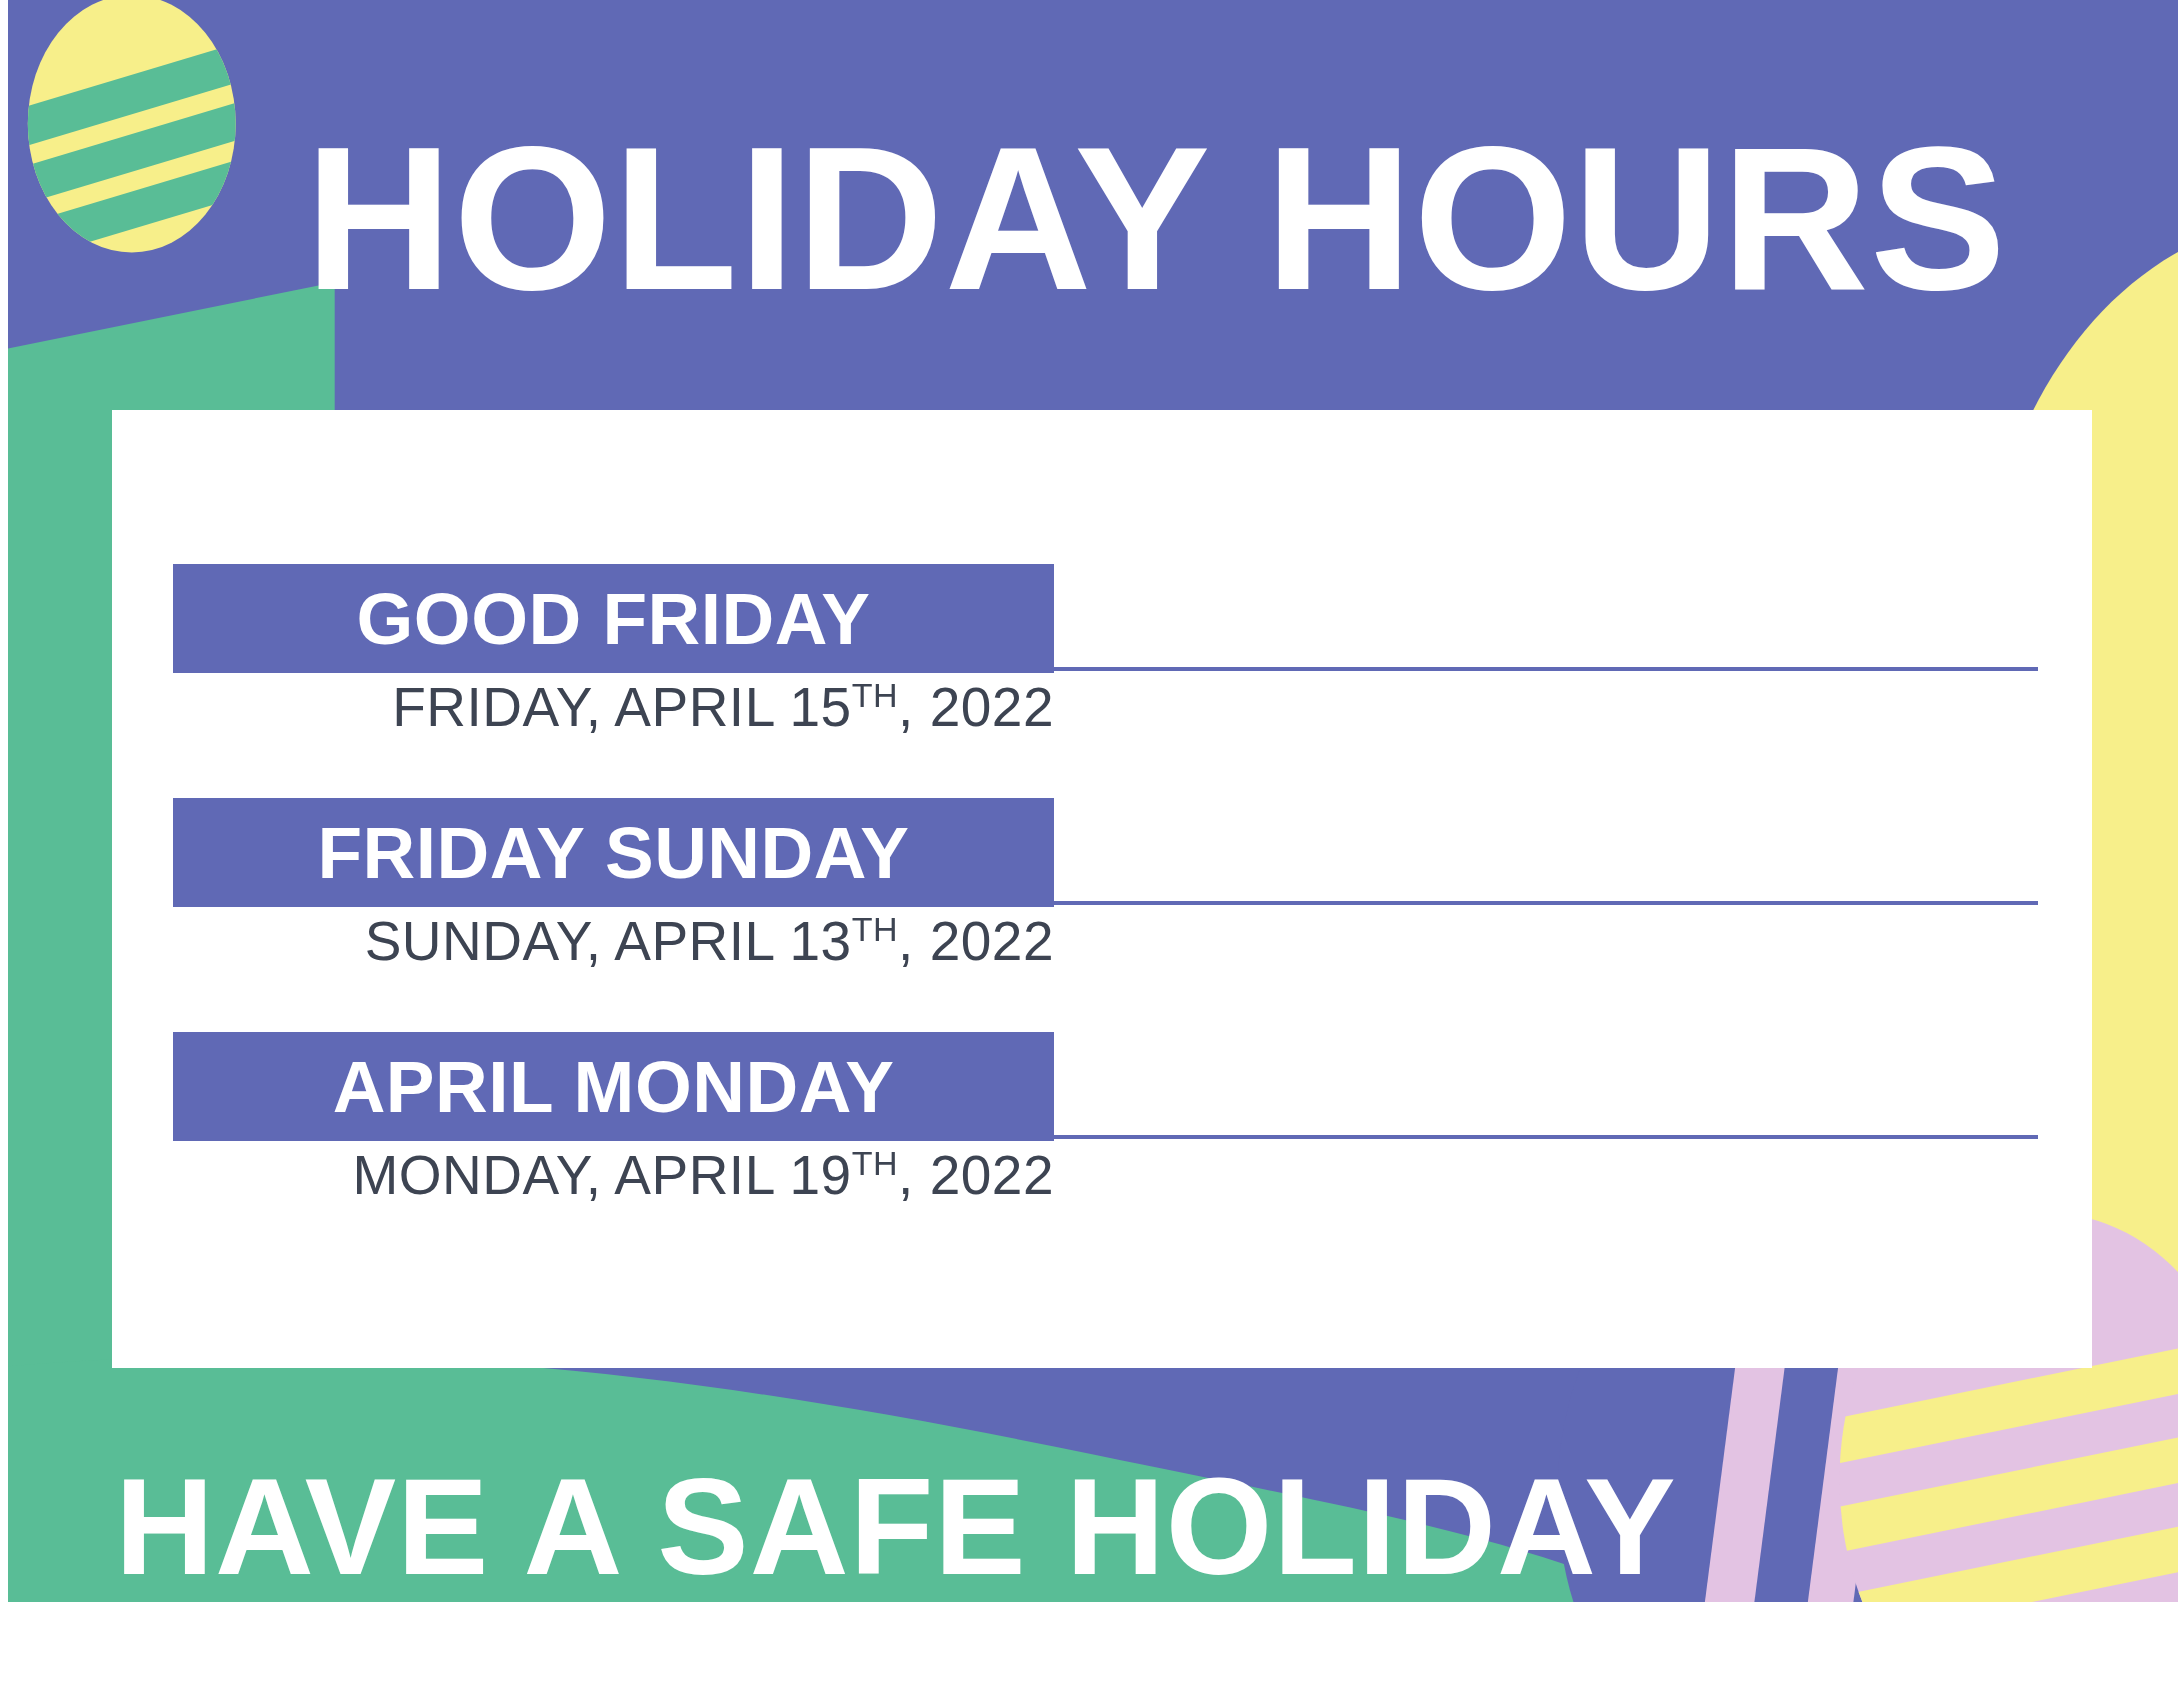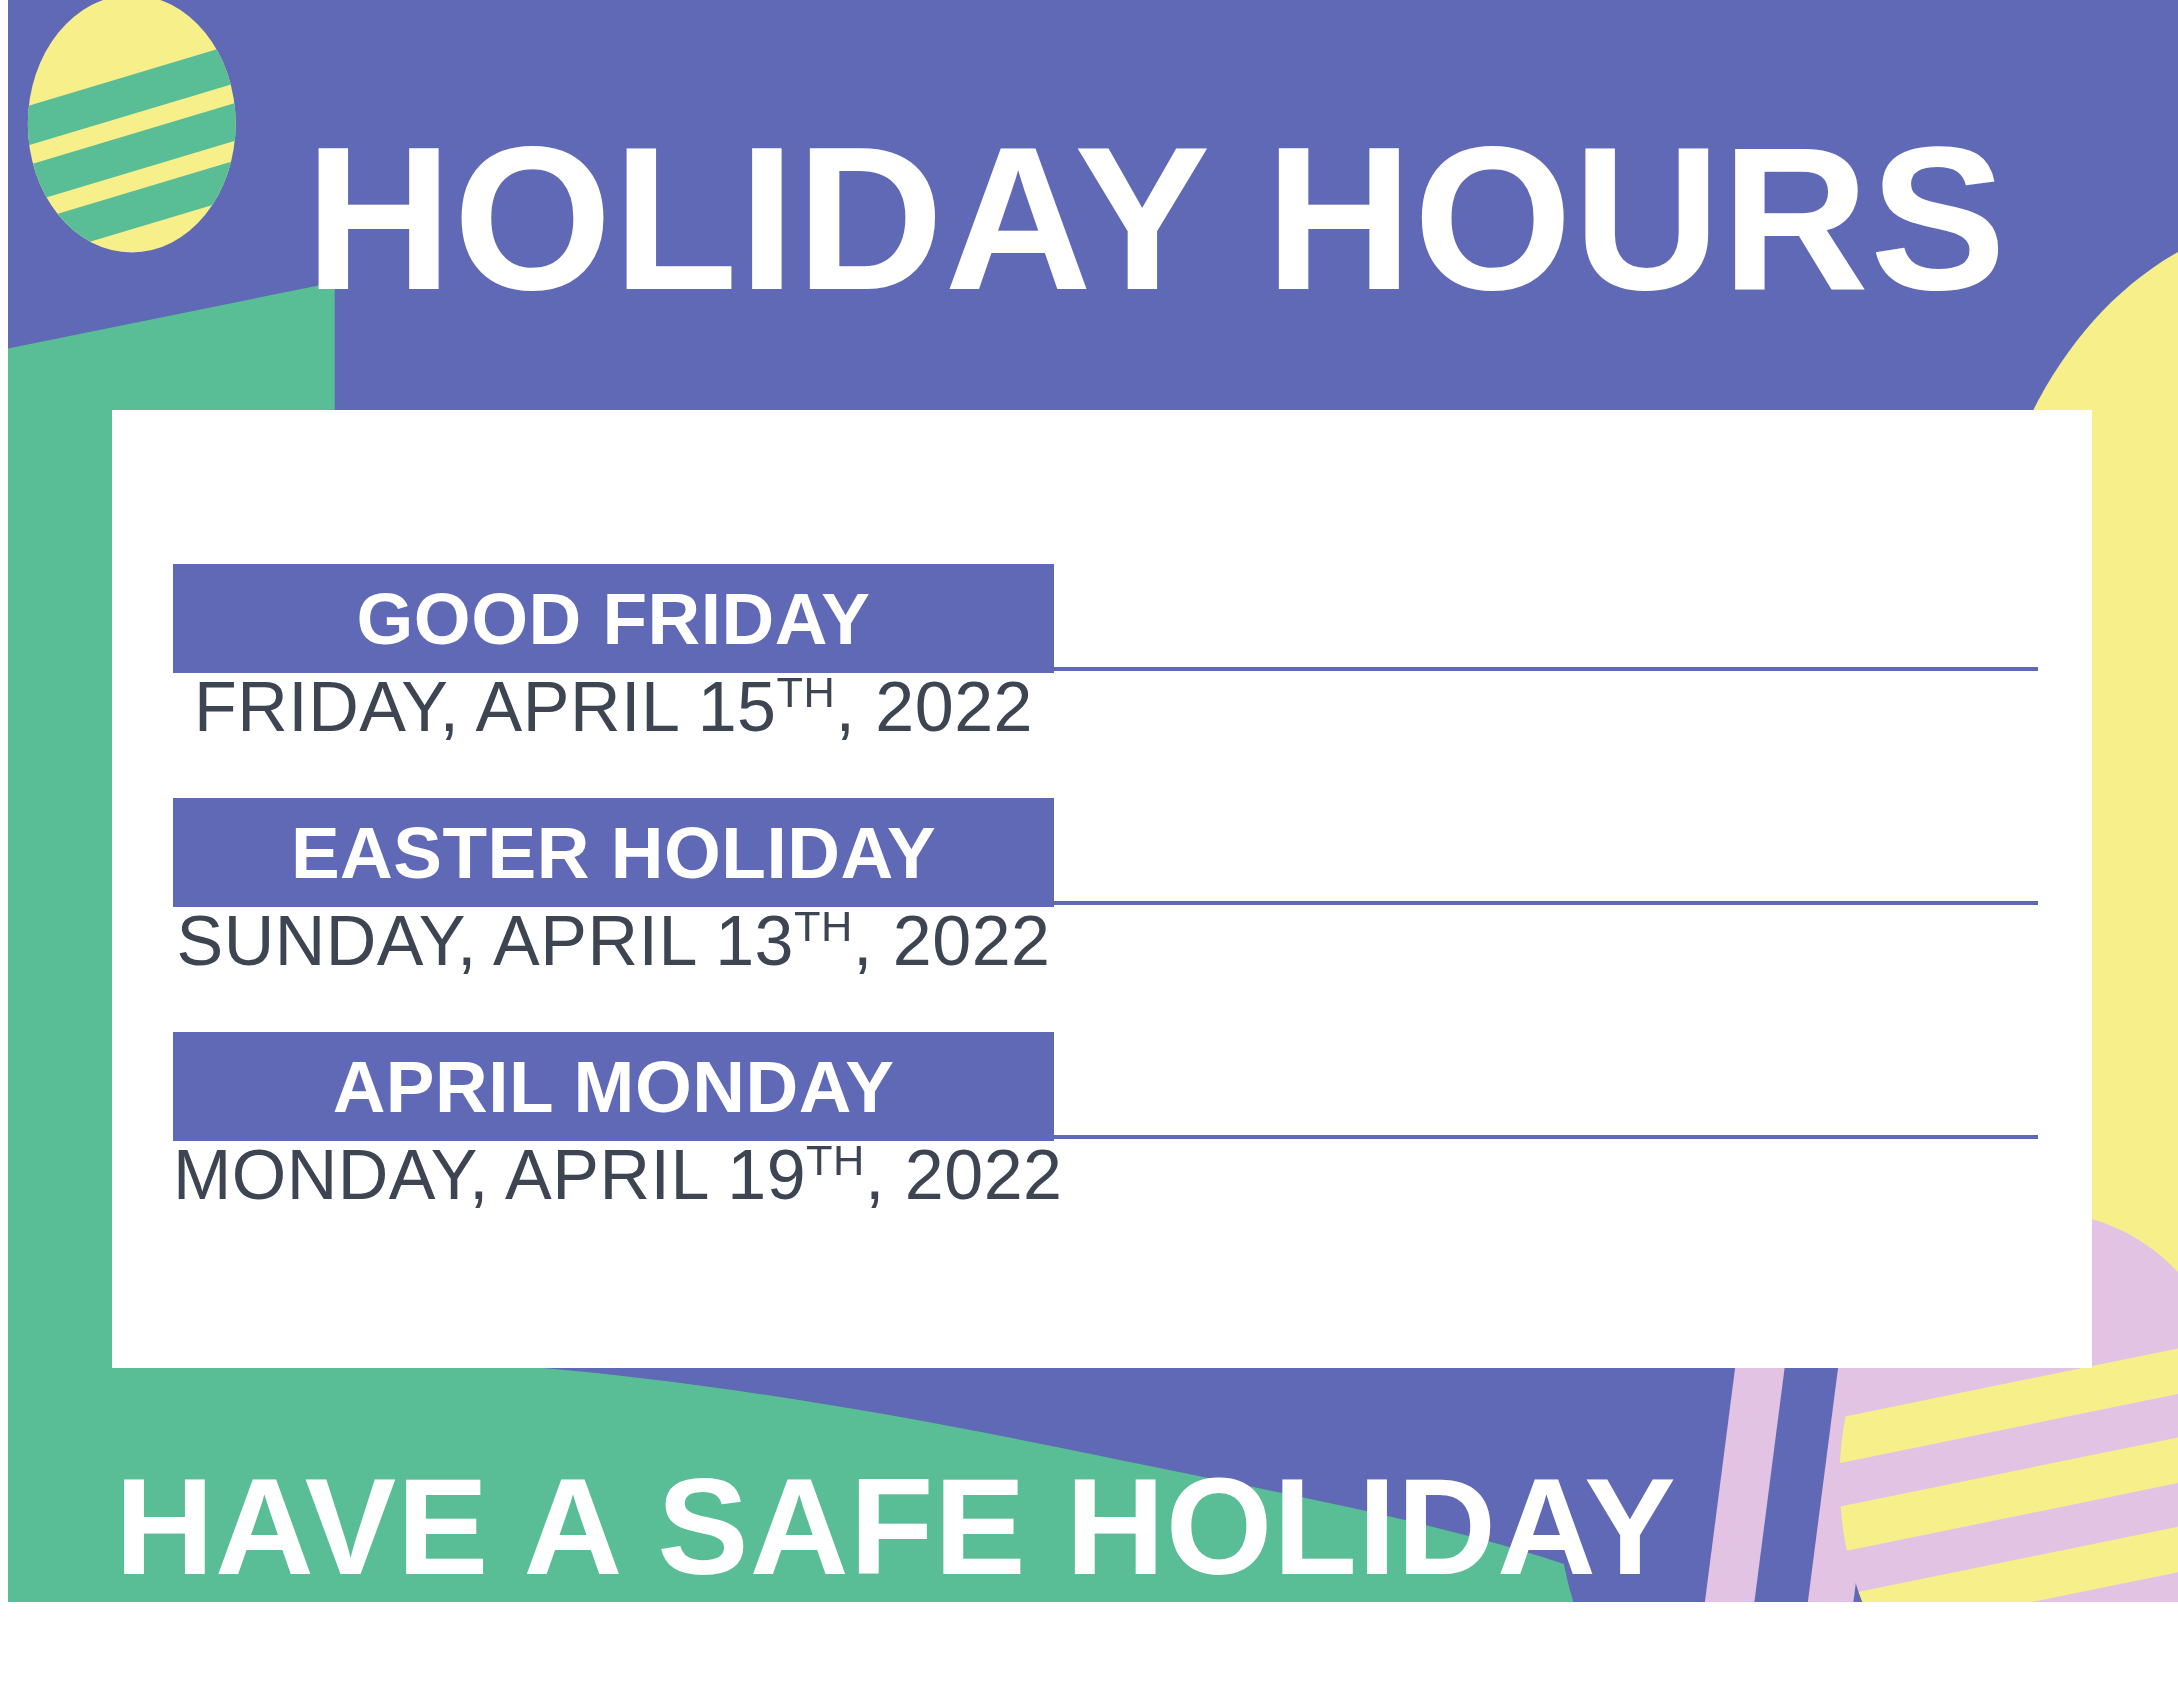--- a/index.html
+++ b/index.html
@@ -102,25 +102,25 @@
     line-height: 77px;
     letter-spacing: 0.5px;
     white-space: nowrap;
   }
 
   .row-date {
     position: absolute;
     left: 61px;
     top: 111px;
     width: 881px;
-    text-align: center;
+    text-align: right;
     color: #3D4452;
     font-family: "Liberation Sans Narrow", "Liberation Sans", sans-serif;
     font-weight: 400;
-    font-size: 70px;
+    font-size: 55px;
     line-height: 65px;
     letter-spacing: 0.5px;
     white-space: nowrap;
   }
   .row-date sup {
     font-size: 0.62em;
     vertical-align: super;
     line-height: 0;
   }
 
@@ -205,21 +205,21 @@
         <div class="row-rule"></div>
         <div class="row-banner">
           <span class="row-banner-label">GOOD FRIDAY</span>
         </div>
         <div class="row-date"><span>FRIDAY, APRIL 15</span><sup>TH</sup><span>, 2022</span></div>
       </div>
 
       <div class="row row-1">
         <div class="row-rule"></div>
         <div class="row-banner">
-          <span class="row-banner-label">EASTER HOLIDAY</span>
+          <span class="row-banner-label">FRIDAY SUNDAY</span>
         </div>
         <div class="row-date"><span>SUNDAY, APRIL 13</span><sup>TH</sup><span>, 2022</span></div>
       </div>
 
       <div class="row row-2">
         <div class="row-rule"></div>
         <div class="row-banner">
           <span class="row-banner-label">APRIL MONDAY</span>
         </div>
         <div class="row-date"><span>MONDAY, APRIL 19</span><sup>TH</sup><span>, 2022</span></div>

